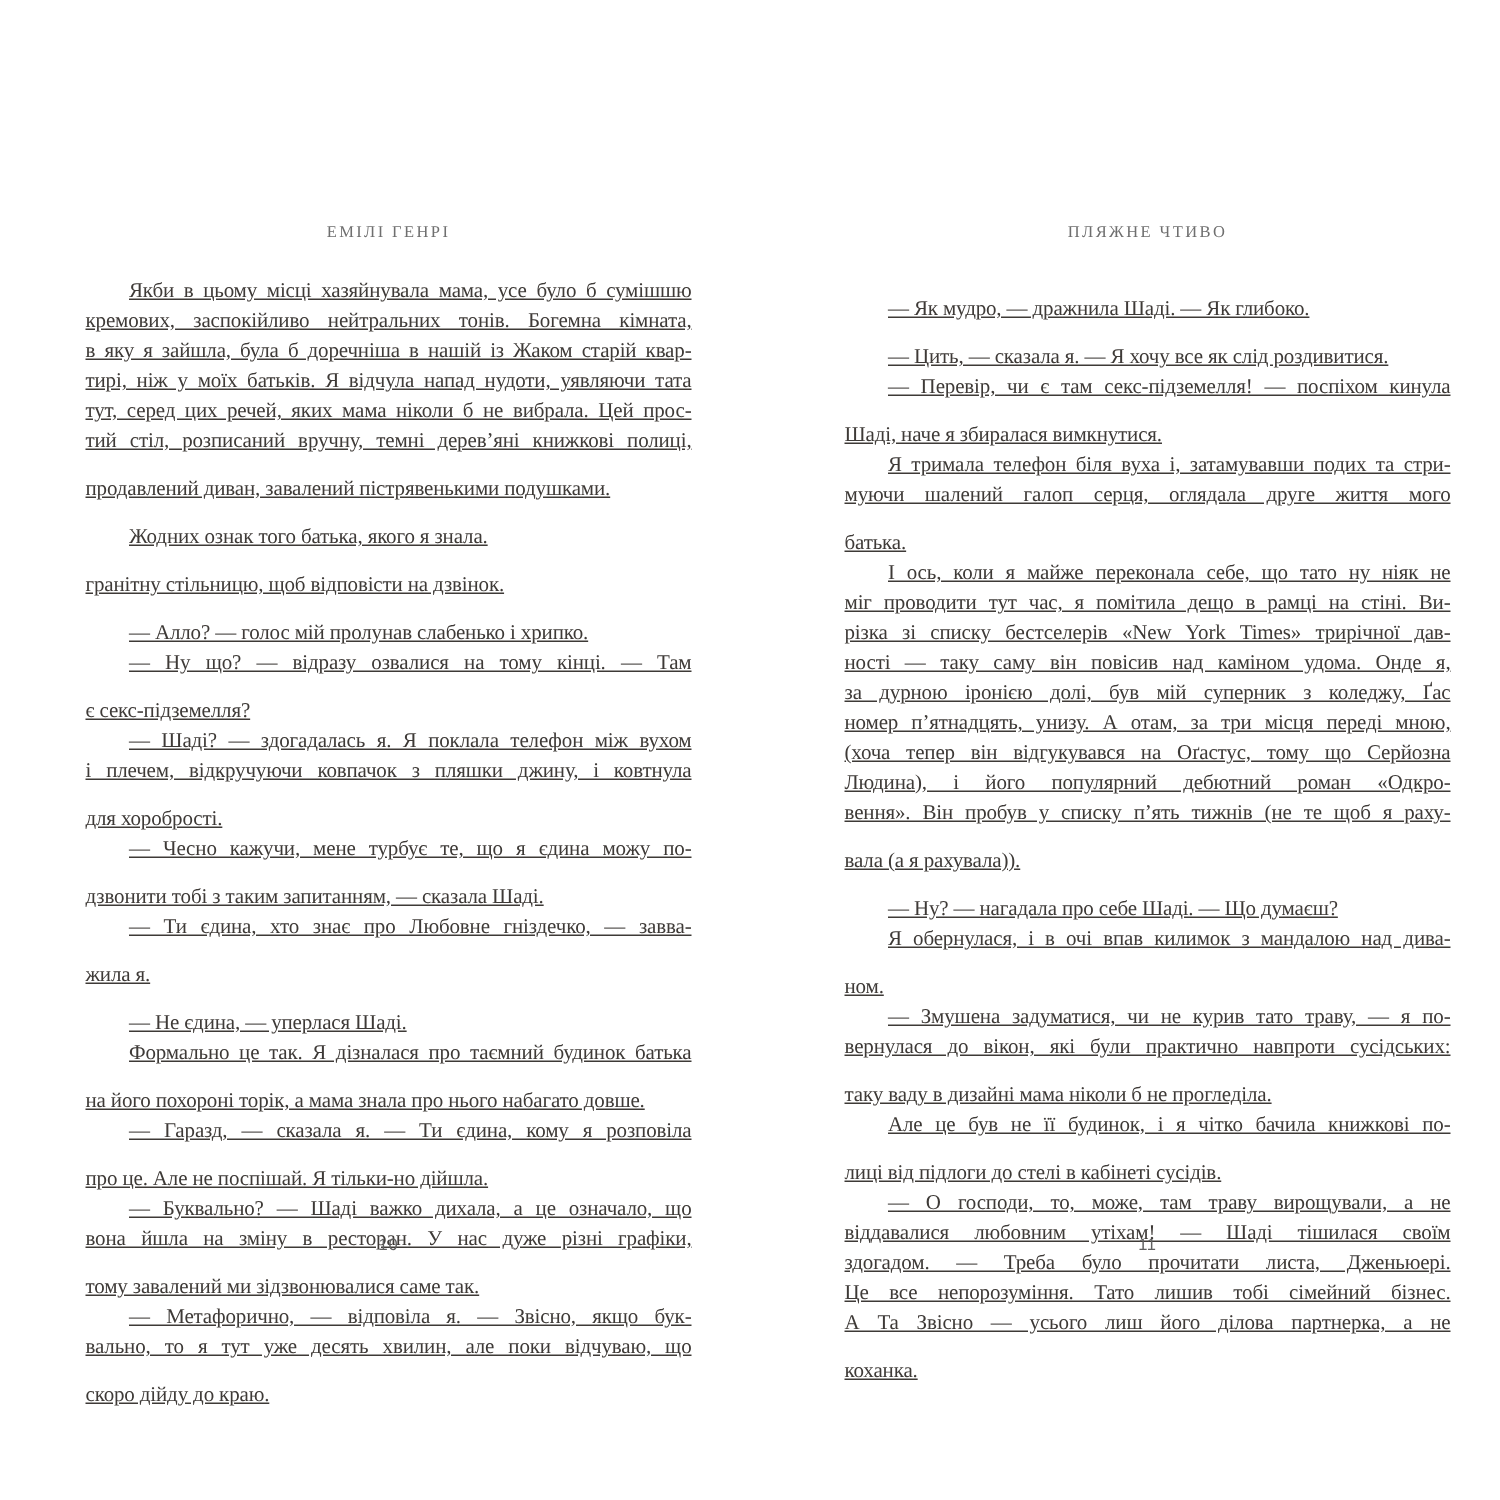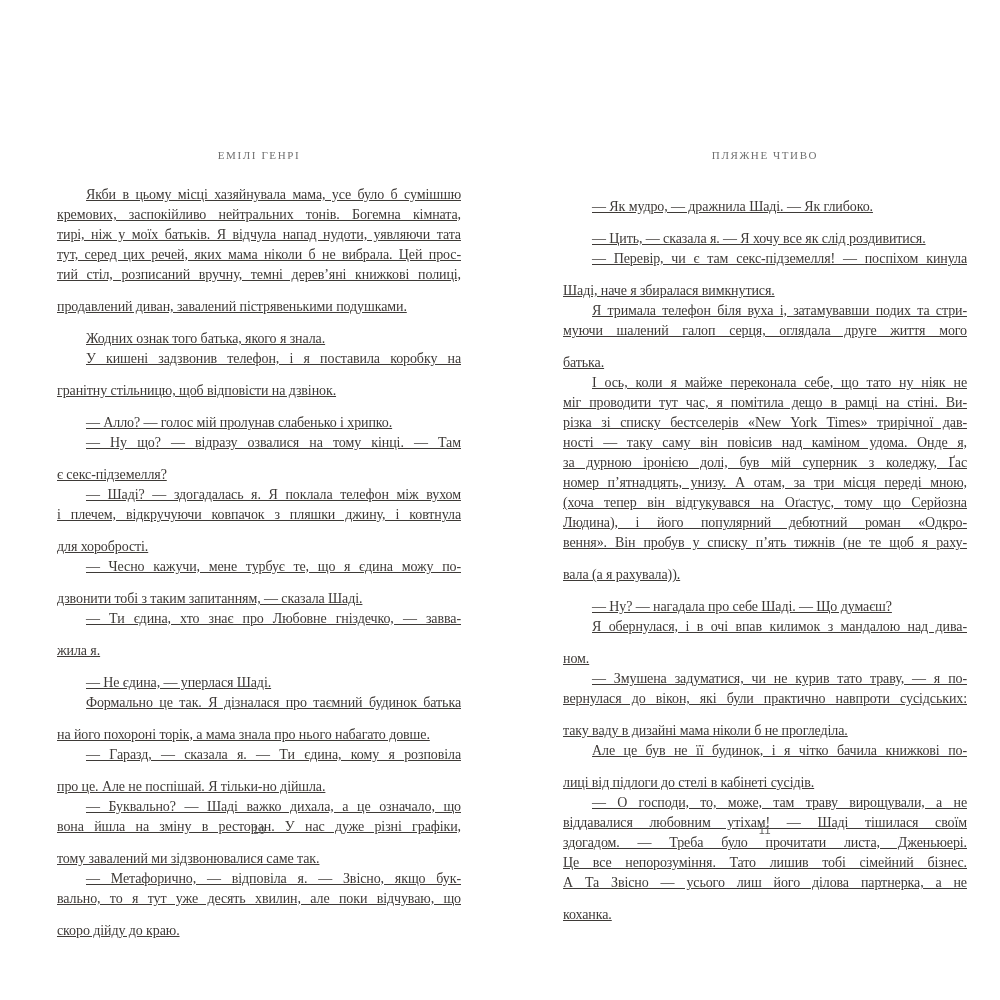--- a/index.html
+++ b/index.html
@@ -70,26 +70,26 @@
 </head>
 <body>
 
 <div class="spread">
 
   <section class="page left">
     <div class="running-header">ЕМІЛІ ГЕНРІ</div>
     <div class="page-body">
         <div class="line first">Якби в цьому місці хазяйнувала мама, усе було б сумішшю</div>
         <div class="line">кремових, заспокійливо нейтральних тонів. Богемна кімната,</div>
+        <div class="line">в яку я зайшла, була б доречніша в нашій із Жаком старій квар-</div>
         <div class="line">тирі, ніж у моїх батьків. Я відчула напад нудоти, уявляючи тата</div>
         <div class="line">тут, серед цих речей, яких мама ніколи б не вибрала. Цей прос-</div>
         <div class="line">тий стіл, розписаний вручну, темні дерев’яні книжкові полиці,</div>
         <div class="line last">продавлений диван, завалений пістрявенькими подушками.</div>
         <div class="line first last">Жодних ознак того батька, якого я знала.</div>
-        <div class="line first">У кишені задзвонив телефон, і я поставила коробку на</div>
         <div class="line last">гранітну стільницю, щоб відповісти на дзвінок.</div>
         <div class="line first last">— Алло? — голос мій пролунав слабенько і хрипко.</div>
         <div class="line first">— Ну що? — відразу озвалися на тому кінці. — Там</div>
         <div class="line last">є секс-підземелля?</div>
         <div class="line first">— Шаді? — здогадалась я. Я поклала телефон між вухом</div>
         <div class="line">і плечем, відкручуючи ковпачок з пляшки джину, і ковтнула</div>
         <div class="line last">для хоробрості.</div>
         <div class="line first">— Чесно кажучи, мене турбує те, що я єдина можу по-</div>
         <div class="line last">дзвонити тобі з таким запитанням, — сказала Шаді.</div>
         <div class="line first">— Ти єдина, хто знає про Любовне гніздечко, — завва-</div>

